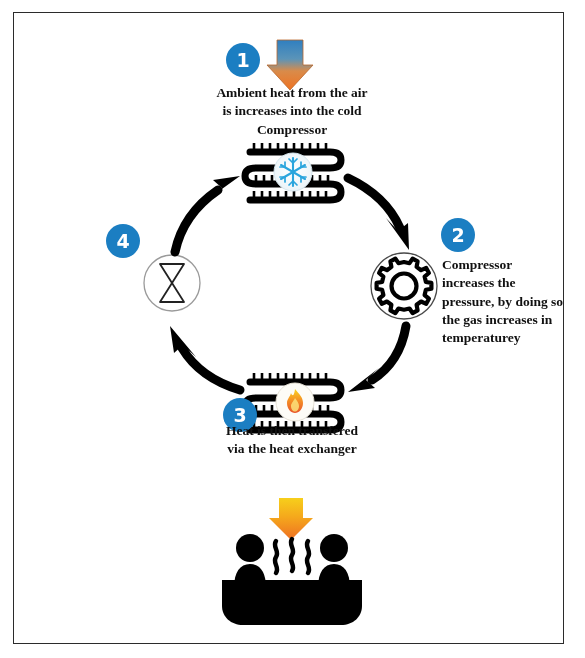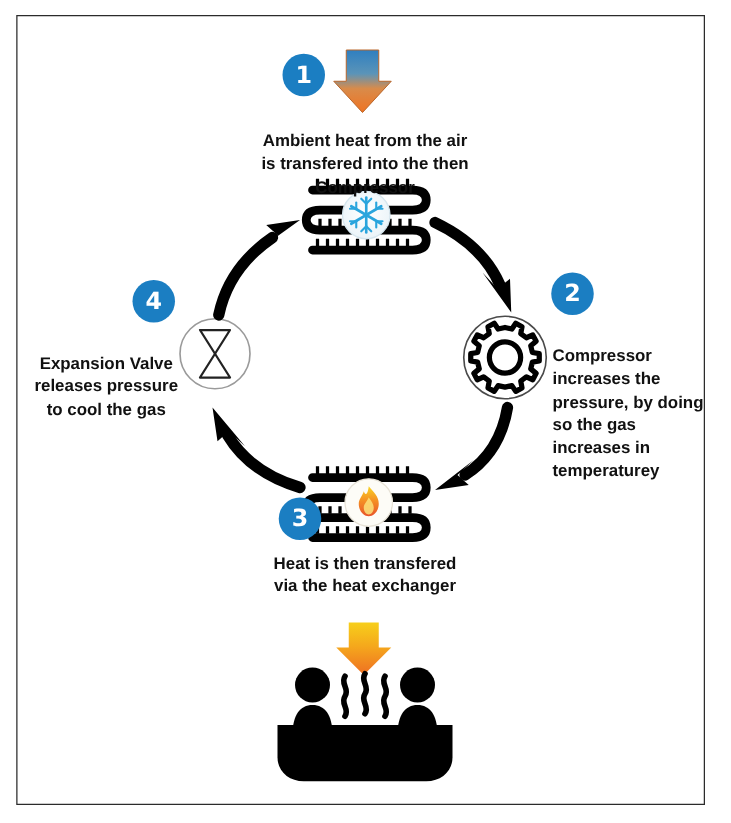--- a/index.html
+++ b/index.html
@@ -49,26 +49,25 @@
     line-height: 34px;
     text-align: center;
   }
   #badge-1 { left: 226px; top: 43px; }
   #badge-2 { left: 441px; top: 218px; }
   #badge-3 { left: 223px; top: 398px; }
   #badge-4 { left: 106px; top: 224px; }
 
   .caption {
     position: absolute;
-    font-family: Liberation Sans, sans-serif;
+    font-family: Liberation Serif, serif;
     font-size: 13.5px;
     line-height: 1.36;
     color: #111111;
     font-weight: 600;
-    margin-top: 20px;
   }
   #cap-1 {
     left: 178px;
     top: 84px;
     width: 228px;
     text-align: center;
   }
   #cap-2 {
     left: 442px;
     top: 256px;
@@ -315,32 +314,27 @@
     </g>
   </svg>
 
   <div class="badge" id="badge-1">1</div>
   <div class="badge" id="badge-2">2</div>
   <div class="badge" id="badge-3">3</div>
   <div class="badge" id="badge-4">4</div>
 
   <div class="caption" id="cap-1">
     <span class="cap-line">Ambient heat from the air</span>
-    <span class="cap-line">is transfered into the then</span>
+    <span class="cap-line">is increases into the cold</span>
     <span class="cap-line">Compressor</span>
   </div>
 
   <div class="caption" id="cap-2">
     <span class="cap-line">Compressor increases the pressure, by doing so the gas increases in temperaturey</span>
   </div>
 
   <div class="caption" id="cap-3">
     <span class="cap-line">Heat is then transfered</span>
     <span class="cap-line">via the heat exchanger</span>
   </div>
 
-  <div class="caption" id="cap-4">
-    <span class="cap-line">Expansion Valve</span>
-    <span class="cap-line">releases pressure</span>
-    <span class="cap-line">to cool the gas</span>
-  </div>
 
 </div>
 
 </body></html>

